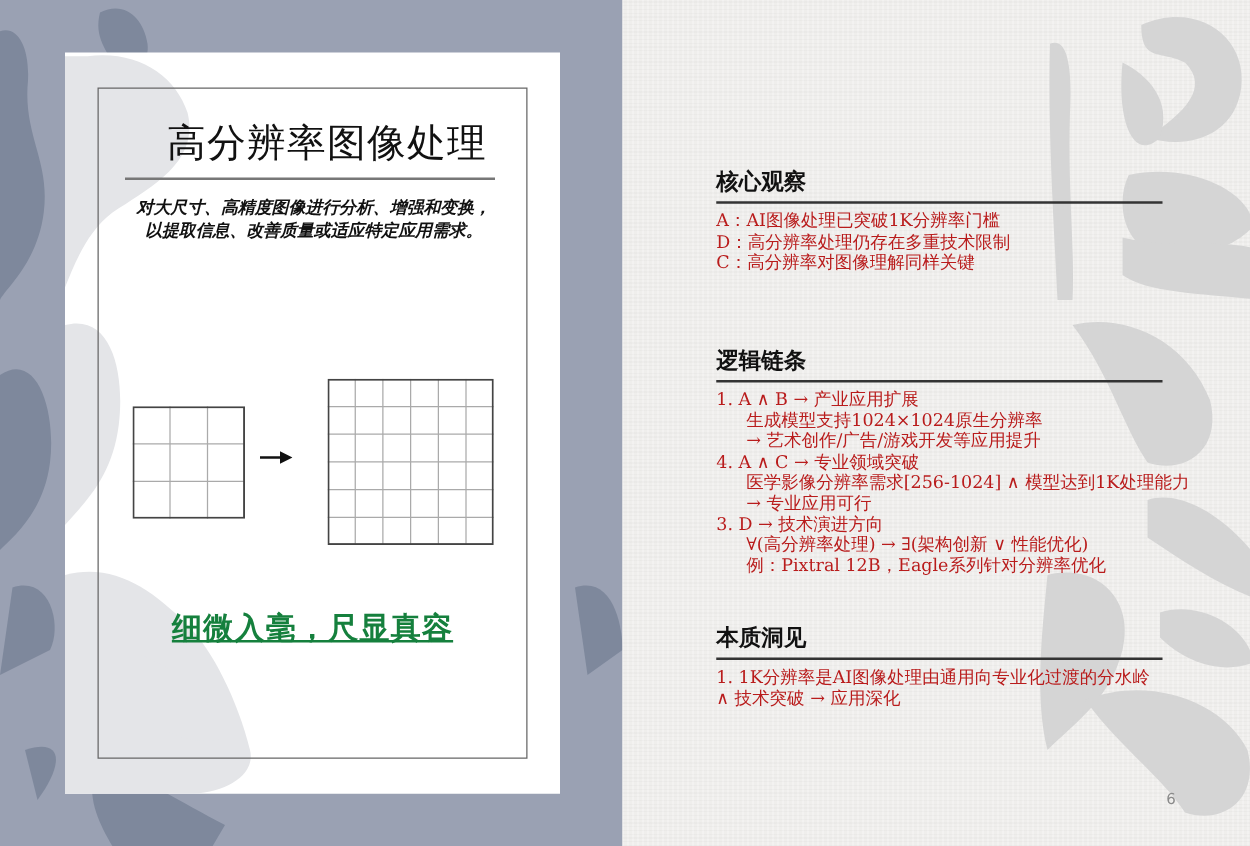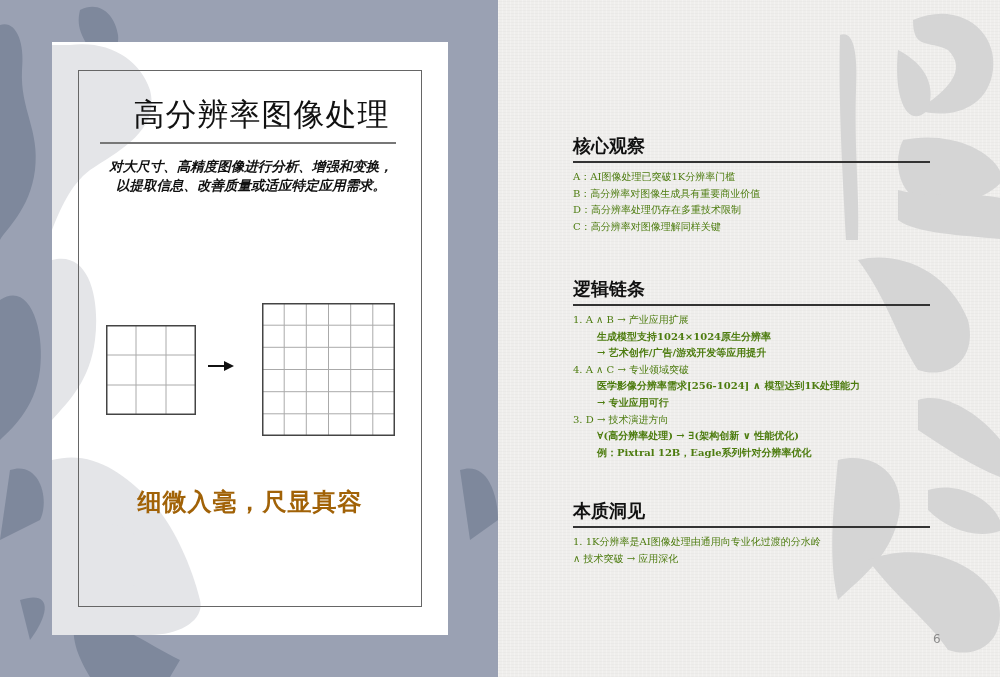--- a/index.html
+++ b/index.html
@@ -47,31 +47,31 @@
   }
   .card-desc {
     position: absolute; left: 28px; top: 115px; width: 290px;
     text-align: center; font-size: 13.5px; line-height: 19px; color: #111; font-weight: bold; font-style: italic;
   }
   .grid-small { position: absolute; left: 28px; top: 283px; }
   .grid-large { position: absolute; left: 184px; top: 261px; }
   .arrow { position: absolute; left: 130px; top: 318px; width: 26px; height: 12px; }
   .slogan {
     position: absolute; left: 0; top: 444px; width: 100%;
-    text-align: center; font-size: 24px; font-weight: bold; color: #a16207; letter-spacing: 1px;
+    text-align: center; font-size: 24px; font-weight: bold; color: #15803d; letter-spacing: 1px; text-decoration: underline;
   }
   
   .section { position: absolute; left: 573px; width: 360px; margin-top: 36px; }
   .section h2 {
     font-family: "DejaVu Sans", "Liberation Sans", sans-serif;
     font-size: 18px; font-weight: bold; color: #111; height: 26px; line-height: 22px;
   }
   .section .rule { height: 2px; background: #333; margin: 0 0 6px 0; width: 357px; }
-  .line { font-size: 10px; line-height: 16.6px; color: #4d7c0f; white-space: nowrap; }
-  .indent { padding-left: 24px; font-weight: bold; }
+  .line { font-size: 14px; line-height: 16.6px; color: #b91c1c; white-space: nowrap; }
+  .indent { padding-left: 24px; }
   .page-num {
     position: absolute; left: 933px; top: 632px; font-size: 12px; color: #8a8a8a;
     font-family: "DejaVu Sans", "Liberation Sans", sans-serif;
   }
 </style>
 </head>
 <body>
 
 <div class="left-panel">
   <svg class="wm-left" viewBox="0 0 498 677">
@@ -149,21 +149,20 @@
       <path d="M70 560 C120 540 180 560 200 600 C210 640 180 660 150 650 C130 620 100 600 70 560 Z"></path>
       <path d="M130 490 C160 480 200 500 205 530 C180 540 150 530 130 510 Z"></path>
     </g>
   </svg>
 </div>
 
 <div class="section" style="top:99px;">
   <h2>核心观察</h2>
   <div class="rule"></div>
   <div class="line">A：AI图像处理已突破1K分辨率门槛</div>
-  <div class="line">B：高分辨率对图像生成具有重要商业价值</div>
   <div class="line">D：高分辨率处理仍存在多重技术限制</div>
   <div class="line">C：高分辨率对图像理解同样关键</div>
 </div>
 
 <div class="section" style="top:242px;">
   <h2>逻辑链条</h2>
   <div class="rule"></div>
   <div class="line">1. A ∧ B → 产业应用扩展</div>
   <div class="line indent">生成模型支持1024×1024原生分辨率</div>
   <div class="line indent">→ 艺术创作/广告/游戏开发等应用提升</div>

